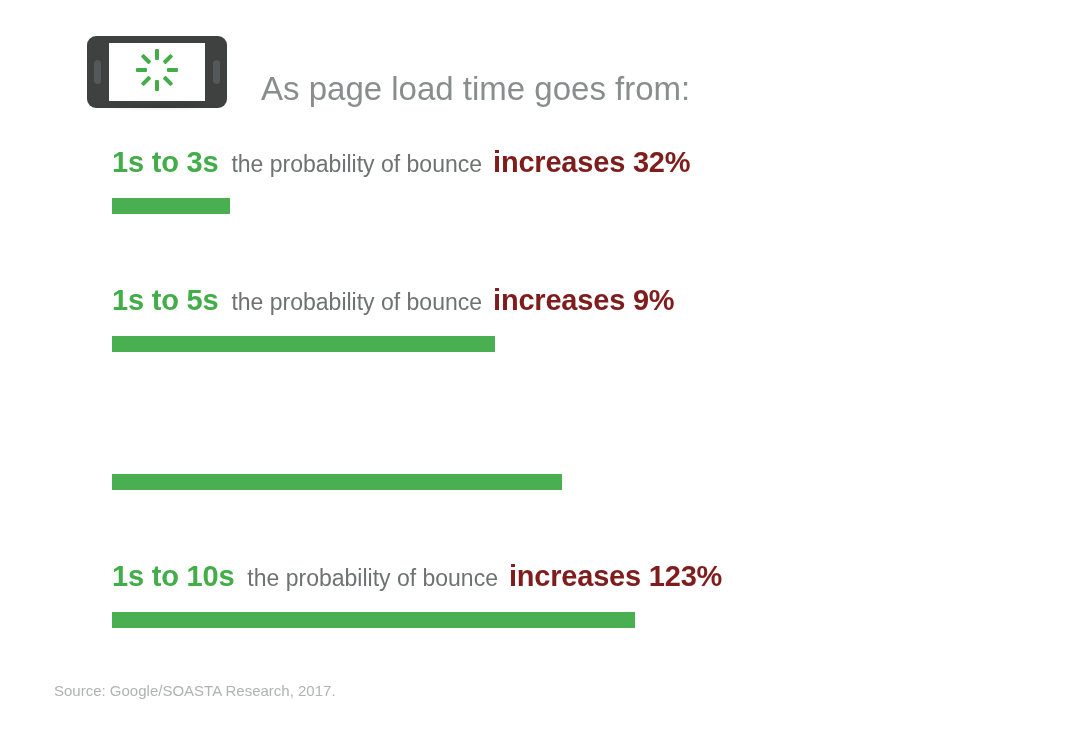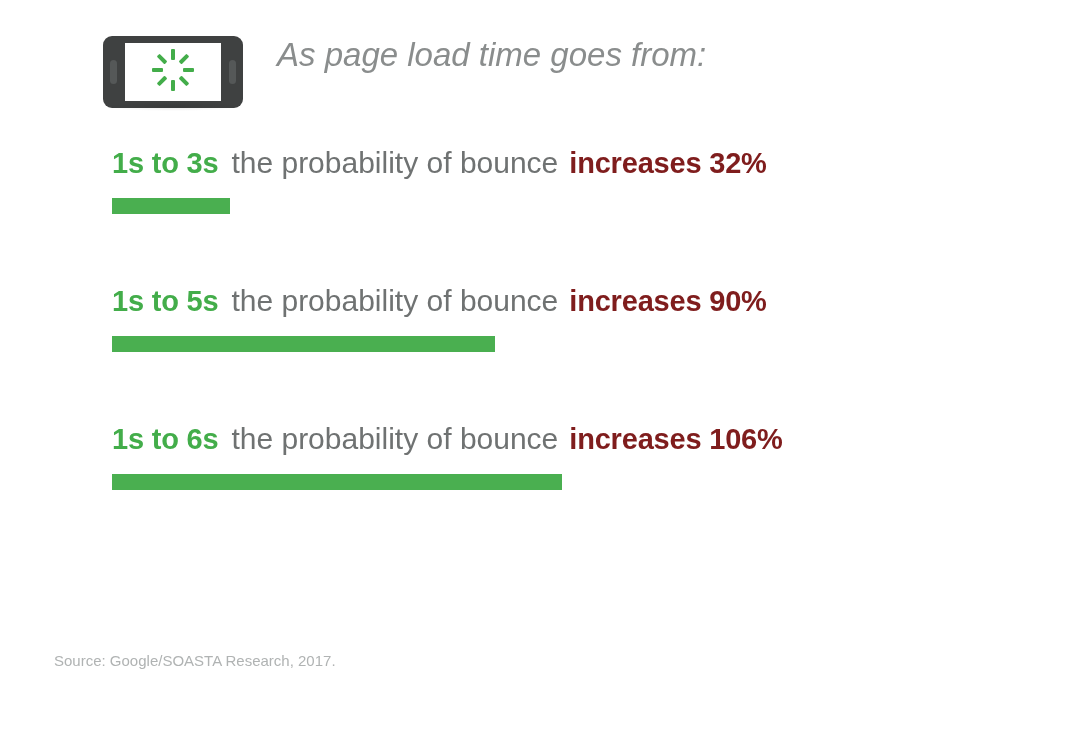--- a/index.html
+++ b/index.html
@@ -19,25 +19,24 @@
   .slide {
     position: relative;
     width: 1069px;
     height: 737px;
     box-sizing: border-box;
   }
 
   
   .header {
     position: absolute;
-    left: 103px;
+    left: 87px;
     top: 36px;
     display: flex;
-    align-items: flex-start;
-    font-style: italic;
+    align-items: flex-end;
   }
 
   .phone-icon {
     position: relative;
     width: 140px;
     height: 72px;
     flex: 0 0 auto;
   }
   .phone-body {
     position: absolute;
@@ -119,21 +118,21 @@
     font-size: 0;
   }
   .row-range {
     font-size: 29px;
     font-weight: bold;
     color: #43ad4a;
     letter-spacing: -0.2px;
     text-align: right;
   }
   .row-mid {
-    font-size: 30px;
+    font-size: 23px;
     font-weight: 400;
     color: #6f7272;
     padding-left: 13px;
     padding-right: 11px;
   }
   .row-result {
     font-size: 29px;
     font-weight: bold;
     color: #7f1d1d;
     letter-spacing: -0.2px;
@@ -147,21 +146,21 @@
   }
   .bar-fill {
     height: 16px;
     background: #4aaf50;
   }
 
   
   .source {
     position: absolute;
     left: 54px;
-    top: 652px;
+    top: 682px;
     font-size: 15px;
     color: #b0b3b3;
     font-weight: 400;
     white-space: nowrap;
   }
 </style>
 </head>
 <body>
 
 <div class="slide">
@@ -193,34 +192,39 @@
       <div class="row-line">
         <span class="row-range">1s to 3s</span><span class="row-mid">the probability of bounce</span><span class="row-result">increases 32%</span>
       </div>
       <div class="bar-track">
         <div class="bar-fill" style="width: 118px;"></div>
       </div>
     </div>
 
     <div class="row">
       <div class="row-line">
-        <span class="row-range">1s to 5s</span><span class="row-mid">the probability of bounce</span><span class="row-result">increases 90%</span>
+        <span class="row-range">1s to 5s</span><span class="row-mid">the probability of bounce</span><span class="row-result">increases 9%</span>
       </div>
       <div class="bar-track">
         <div class="bar-fill" style="width: 383px;"></div>
       </div>
     </div>
 
     <div class="row">
+      <div class="bar-track">
+        <div class="bar-fill" style="width: 450px;"></div>
+      </div>
+    </div>
+
+    <div class="row">
       <div class="row-line">
-        <span class="row-range">1s to 6s</span><span class="row-mid">the probability of bounce</span><span class="row-result">increases 106%</span>
-      </div>
-      <div class="bar-track">
-        <div class="bar-fill" style="width: 450px;"></div>
-      </div>
-    </div>
-
+        <span class="row-range">1s to 10s</span><span class="row-mid">the probability of bounce</span><span class="row-result">increases 123%</span>
+      </div>
+      <div class="bar-track">
+        <div class="bar-fill" style="width: 523px;"></div>
+      </div>
+    </div>
 
   </div>
 
   <div class="source">Source: Google/SOASTA Research, 2017.</div>
 
 </div>
 
 </body></html>

